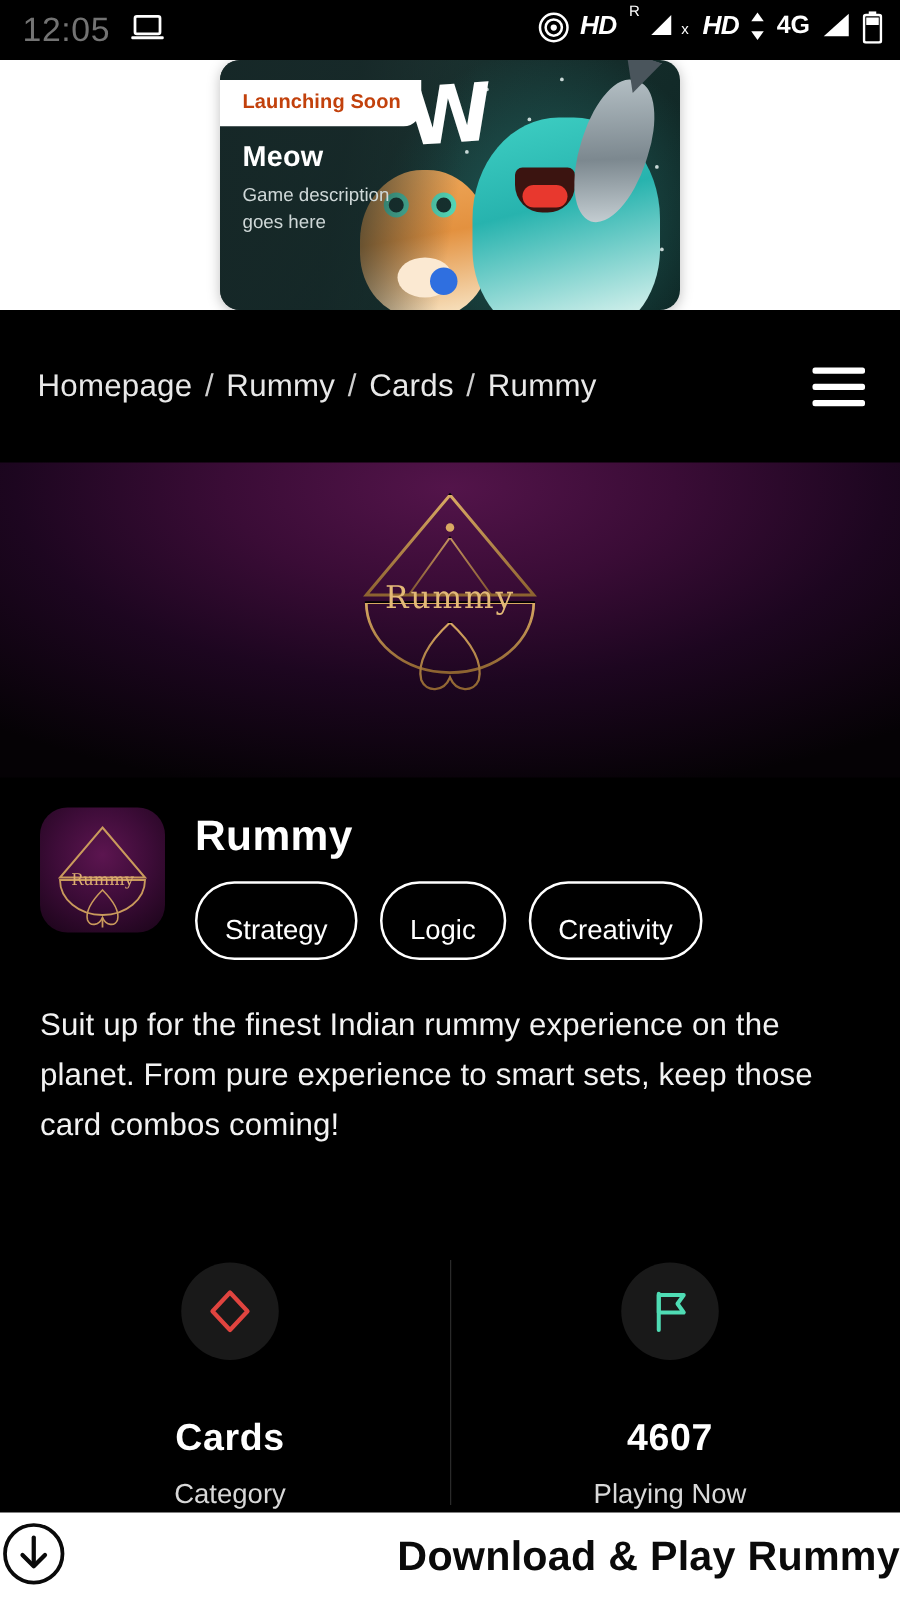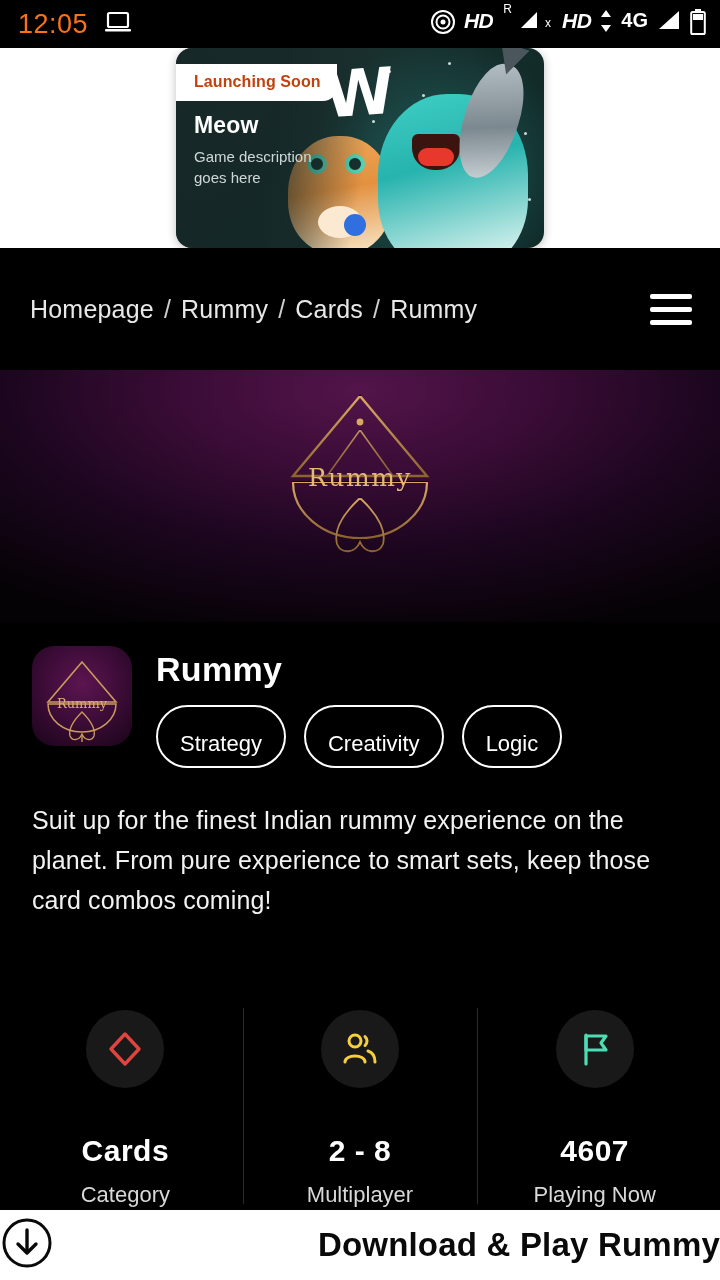--- a/index.html
+++ b/index.html
@@ -26,21 +26,21 @@
     box-sizing: border-box;
     position: relative;
     z-index: 40;
   }
   .sb-left {
     display: flex;
     align-items: center;
     gap: 16px;
   }
   .sb-clock {
-    color: #f97316;
+    color: #737373;
     font-size: 27px;
     letter-spacing: 0.5px;
   }
   .sb-right {
     display: flex;
     align-items: flex-start;
     gap: 8px;
   }
   .sb-txt {
     color: #fff;
@@ -506,49 +506,37 @@
       <path d="M16 58 A34 28 0 0 0 84 58 Z" fill="none" stroke="#c99a5c" stroke-width="1.5"></path>
       <path d="M50 66 C42 74 36 82 38 90 C40 95 47 95 50 88 C53 95 60 95 62 90 C64 82 58 74 50 66 Z" fill="none" stroke="#c99a5c" stroke-width="1.3"></path>
       <path d="M50 88 L50 96" stroke="#c99a5c" stroke-width="1.4"></path>
       <text x="50" y="62" text-anchor="middle" font-family="DejaVu Serif, serif" font-size="13" fill="#dcae71">Rummy</text>
     </svg>
   </div>
   <div class="app-meta">
     <div class="app-title">Rummy</div>
     <div class="pills">
       <span class="pill">Strategy</span>
+      <span class="pill">Logic</span>
       <span class="pill">Creativity</span>
-      <span class="pill">Logic</span>
     </div>
   </div>
 </div>
 
 <div class="desc">Suit up for the finest Indian rummy experience on the planet. From pure experience to smart sets, keep those card combos coming!</div>
 
 <div class="stats">
   <div class="stat">
     <div class="stat-ico">
       <svg width="40" height="40" viewBox="0 0 40 40">
           <path d="M20 5 L34 20 L20 35 L6 20 Z" fill="none" stroke="#e0443f" stroke-width="3.4" stroke-linejoin="round"></path>
         </svg>
     </div>
     <div class="stat-val">Cards</div>
     <div class="stat-lbl">Category</div>
-  </div>
-  <div class="stat">
-    <div class="stat-ico">
-      <svg width="40" height="40" viewBox="0 0 40 40">
-        <circle cx="15" cy="12" r="6" fill="none" stroke="#f5cf3d" stroke-width="3"></circle>
-        <path d="M5 33 C5 25 25 25 25 33" fill="none" stroke="#f5cf3d" stroke-width="3" stroke-linecap="round"></path>
-        <path d="M25 7.5 A6 6 0 0 1 25 16.5" fill="none" stroke="#f5cf3d" stroke-width="3" stroke-linecap="round"></path>
-        <path d="M28 22 C34 24 35 28 35 33" fill="none" stroke="#f5cf3d" stroke-width="3" stroke-linecap="round"></path>
-      </svg>
-    </div>
-    <div class="stat-val">2 - 8</div>
-    <div class="stat-lbl">Multiplayer</div>
   </div>
   <div class="stat">
     <div class="stat-ico">
       <svg width="40" height="40" viewBox="0 0 40 40">
         <path d="M11 6 L11 35" fill="none" stroke="#4fdcb4" stroke-width="3.2" stroke-linecap="round"></path>
         <path d="M11 7 L31 7 L26 14 L31 21 L11 21 Z" fill="none" stroke="#4fdcb4" stroke-width="3.2" stroke-linejoin="round"></path>
       </svg>
     </div>
     <div class="stat-val">4607</div>
     <div class="stat-lbl">Playing Now</div>

